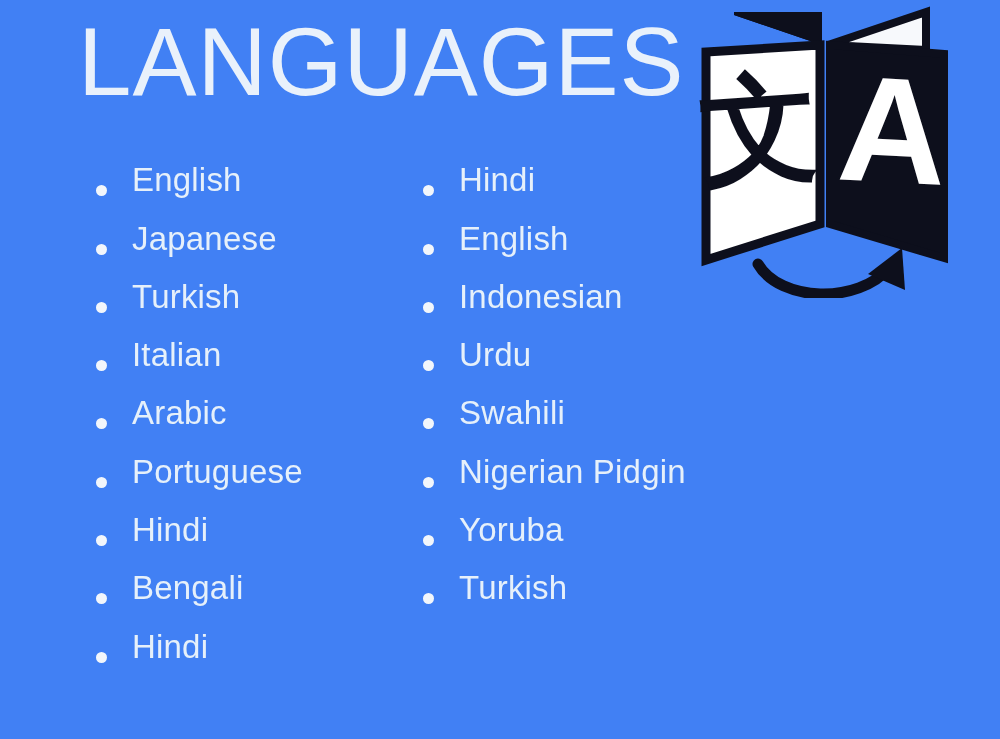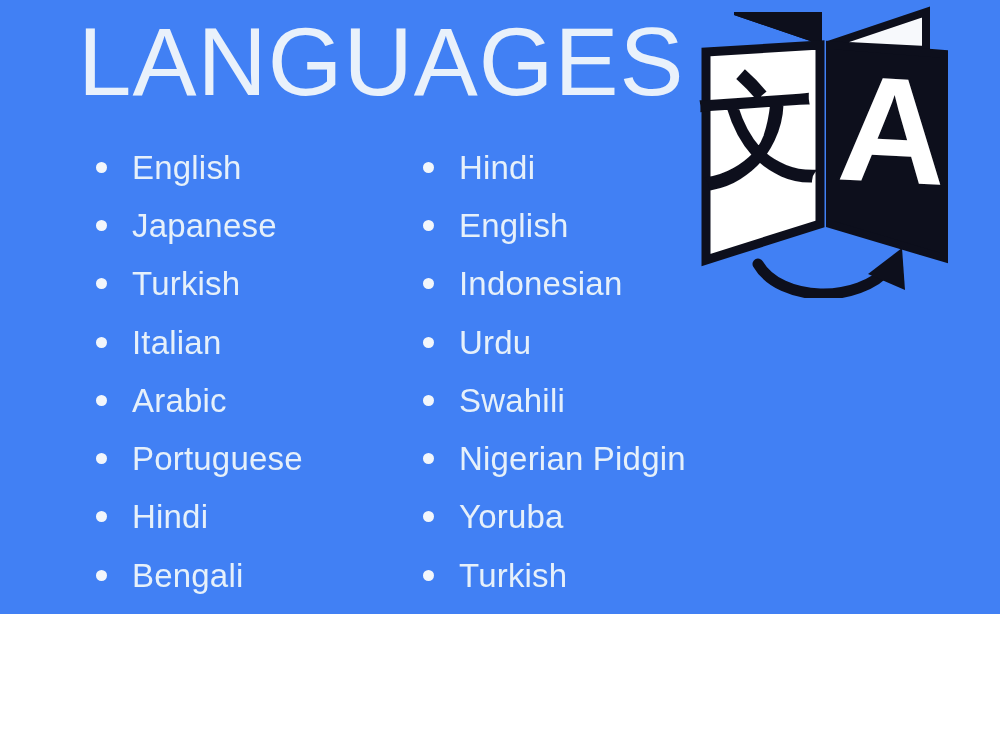--- a/index.html
+++ b/index.html
@@ -3,21 +3,21 @@
 <meta charset="utf-8">
 <style>
   html, body {
     margin: 0;
     padding: 0;
     background: #ffffff;
   }
   .slide {
     position: relative;
     width: 1000px;
-    height: 614px;
+    height: 739px;
     overflow: hidden;
     background: #4180f4;
     font-family: "Liberation Sans", sans-serif;
     -webkit-font-smoothing: antialiased;
   }
 
   
   .title {
     position: absolute;
     left: 78px;
@@ -45,21 +45,21 @@
     padding: 0;
     list-style: none;
   }
   .lang-col.left  { left: 96px;  width: 310px; }
   .lang-col.right { left: 423px; width: 290px; }
 
   .lang-item {
     position: relative;
     height: 58.3px;
     display: flex;
-    align-items: center;
+    align-items: flex-end;
     white-space: nowrap;
   }
   .bullet {
     flex: 0 0 auto;
     width: 11px;
     height: 11px;
     border-radius: 50%;
     background: #f2f6fb;
     margin-right: 25px;
   }

